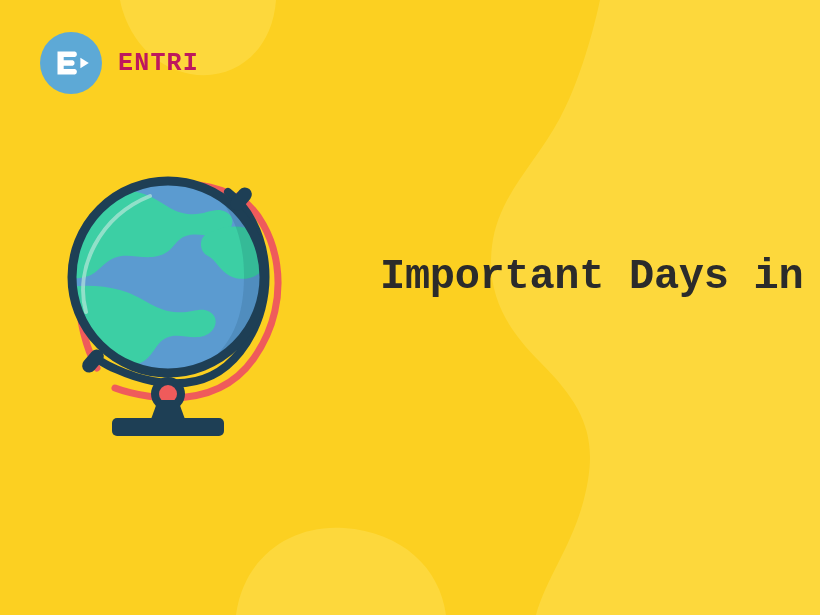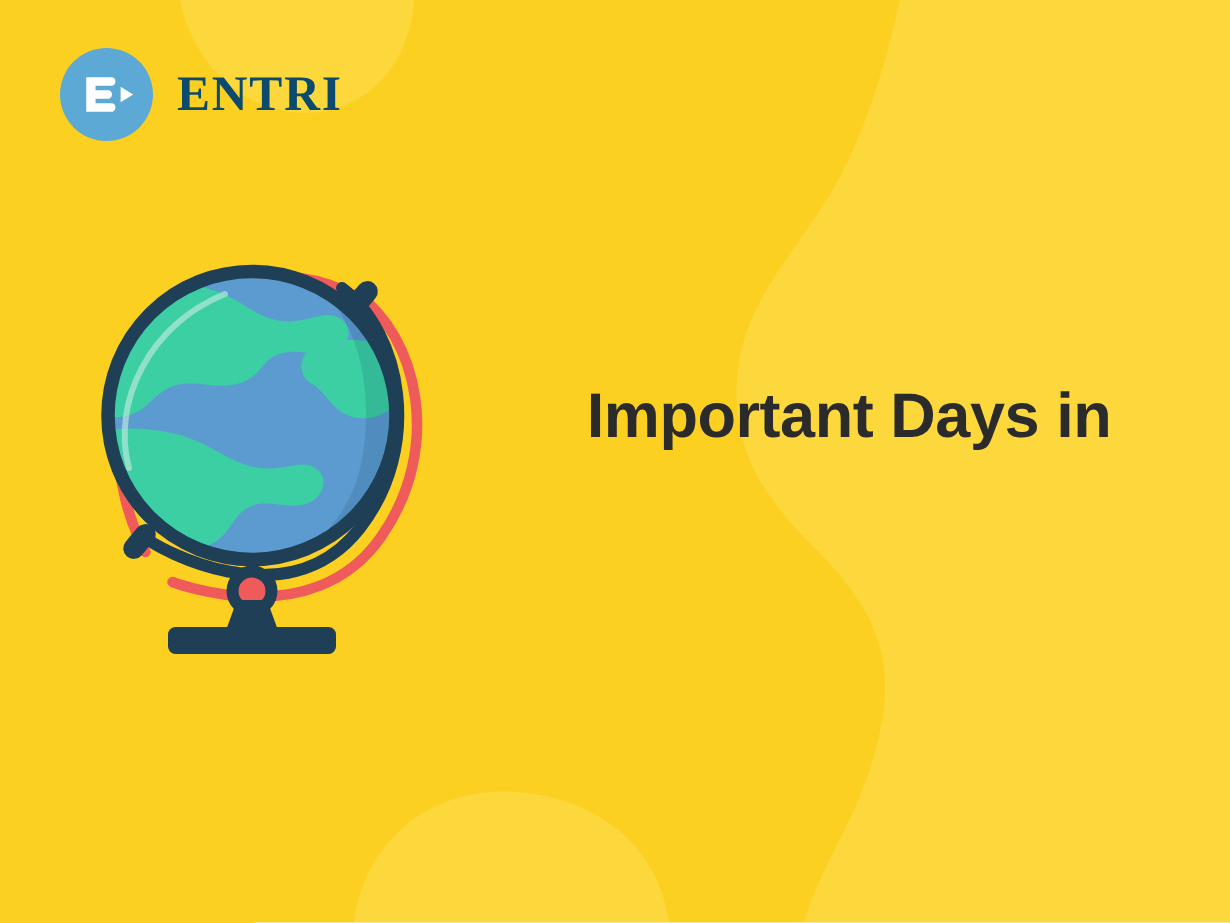--- a/index.html
+++ b/index.html
@@ -39,25 +39,25 @@
     align-items: center;
     gap: 16px;
   }
   #brand-mark {
     width: 62px;
     height: 62px;
     display: block;
     flex: 0 0 auto;
   }
   #brand-word {
-    font-family: Liberation Serif, serif;
-    font-size: 33px;
+    font-family: Liberation Mono, monospace;
+    font-size: 25px;
     font-weight: bold;
     letter-spacing: 1.2px;
-    color: #0c4a6e;
+    color: #be185d;
     line-height: 1;
     white-space: nowrap;
   }
 
   
   #globe {
     position: absolute;
     left: 58px;
     top: 172px;
     width: 250px;
@@ -66,21 +66,21 @@
   }
 
   
   #headline {
     position: absolute;
     left: 380px;
     top: 252px;
     width: 372px;
     text-align: center;
     color: #2B2B2B;
-    font-family: Liberation Sans, sans-serif;
+    font-family: Liberation Mono, monospace;
     font-size: 42px;
     font-weight: bold;
     line-height: 50px;
     letter-spacing: -0.3px;
   }
   #headline .hl-line {
     display: block;
     white-space: nowrap;
   }
 </style>

